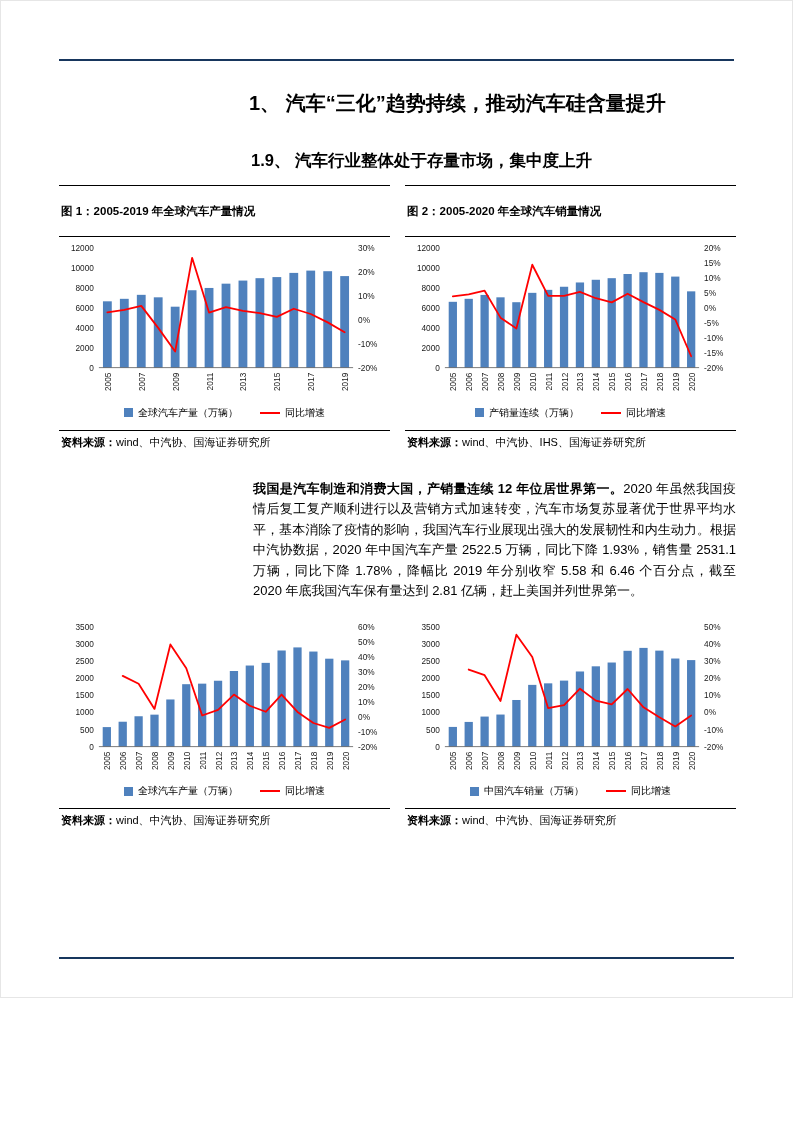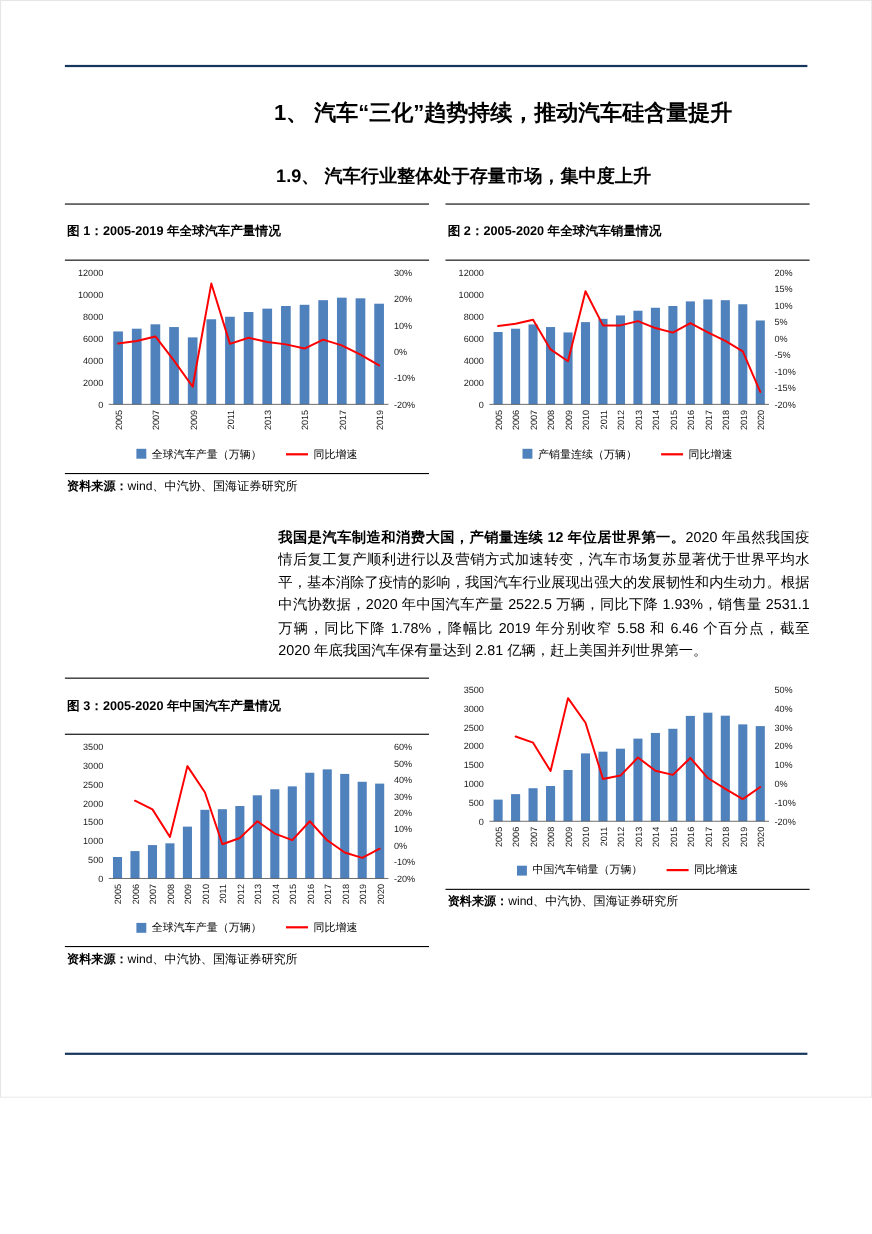--- a/index.html
+++ b/index.html
@@ -165,30 +165,30 @@
       <div class="legend">
         <span class="legend-item">
             <span class="swatch-bar" style="background: rgb(79, 129, 189);"></span>
             <span>产销量连续（万辆）</span>
           </span>
         <span class="legend-item">
             <span class="swatch-line" style="background: rgb(255, 0, 0);"></span>
             <span>同比增速</span>
           </span>
       </div>
+      <div class="fig-source"><b>资料来源：</b><span>wind、中汽协、IHS、国海证券研究所</span></div>
     </div>
 
   </div>
 
   <p class="body"><b>我国是汽车制造和消费大国，产销量连续 12 年位居世界第一。</b><span>2020 年虽然我国疫情后复工复产顺利进行以及营销方式加速转变，汽车市场复苏显著优于世界平均水平，基本消除了疫情的影响，我国汽车行业展现出强大的发展韧性和内生动力。根据中汽协数据，2020 年中国汽车产量 2522.5 万辆，同比下降 1.93%，销售量 2531.1 万辆，同比下降 1.78%，降幅比 2019 年分别收窄 5.58 和 6.46 个百分点，截至 2020 年底我国汽车保有量达到 2.81 亿辆，赶上美国并列世界第一。</span></p>
 
   <div class="fig-row">
 
     <div class="figure">
-      <div class="fig-title">图 3：2005-2020 年中国汽车产量情况</div>
       <div class="chart-wrap">
         <svg class="chart" viewBox="0 0 332 164">
             <text x="35" y="131" text-anchor="end" font-size="8.3" fill="#1a1a1a" font-family="Liberation Sans, DejaVu Sans, sans-serif">0</text>
             <text x="35" y="113.85714285714286" text-anchor="end" font-size="8.3" fill="#1a1a1a" font-family="Liberation Sans, DejaVu Sans, sans-serif">500</text>
             <text x="35" y="96.71428571428572" text-anchor="end" font-size="8.3" fill="#1a1a1a" font-family="Liberation Sans, DejaVu Sans, sans-serif">1000</text>
             <text x="35" y="79.57142857142858" text-anchor="end" font-size="8.3" fill="#1a1a1a" font-family="Liberation Sans, DejaVu Sans, sans-serif">1500</text>
             <text x="35" y="62.42857142857143" text-anchor="end" font-size="8.3" fill="#1a1a1a" font-family="Liberation Sans, DejaVu Sans, sans-serif">2000</text>
             <text x="35" y="45.28571428571428" text-anchor="end" font-size="8.3" fill="#1a1a1a" font-family="Liberation Sans, DejaVu Sans, sans-serif">2500</text>
             <text x="35" y="28.142857142857153" text-anchor="end" font-size="8.3" fill="#1a1a1a" font-family="Liberation Sans, DejaVu Sans, sans-serif">3000</text>
             <text x="35" y="11" text-anchor="end" font-size="8.3" fill="#1a1a1a" font-family="Liberation Sans, DejaVu Sans, sans-serif">3500</text>

